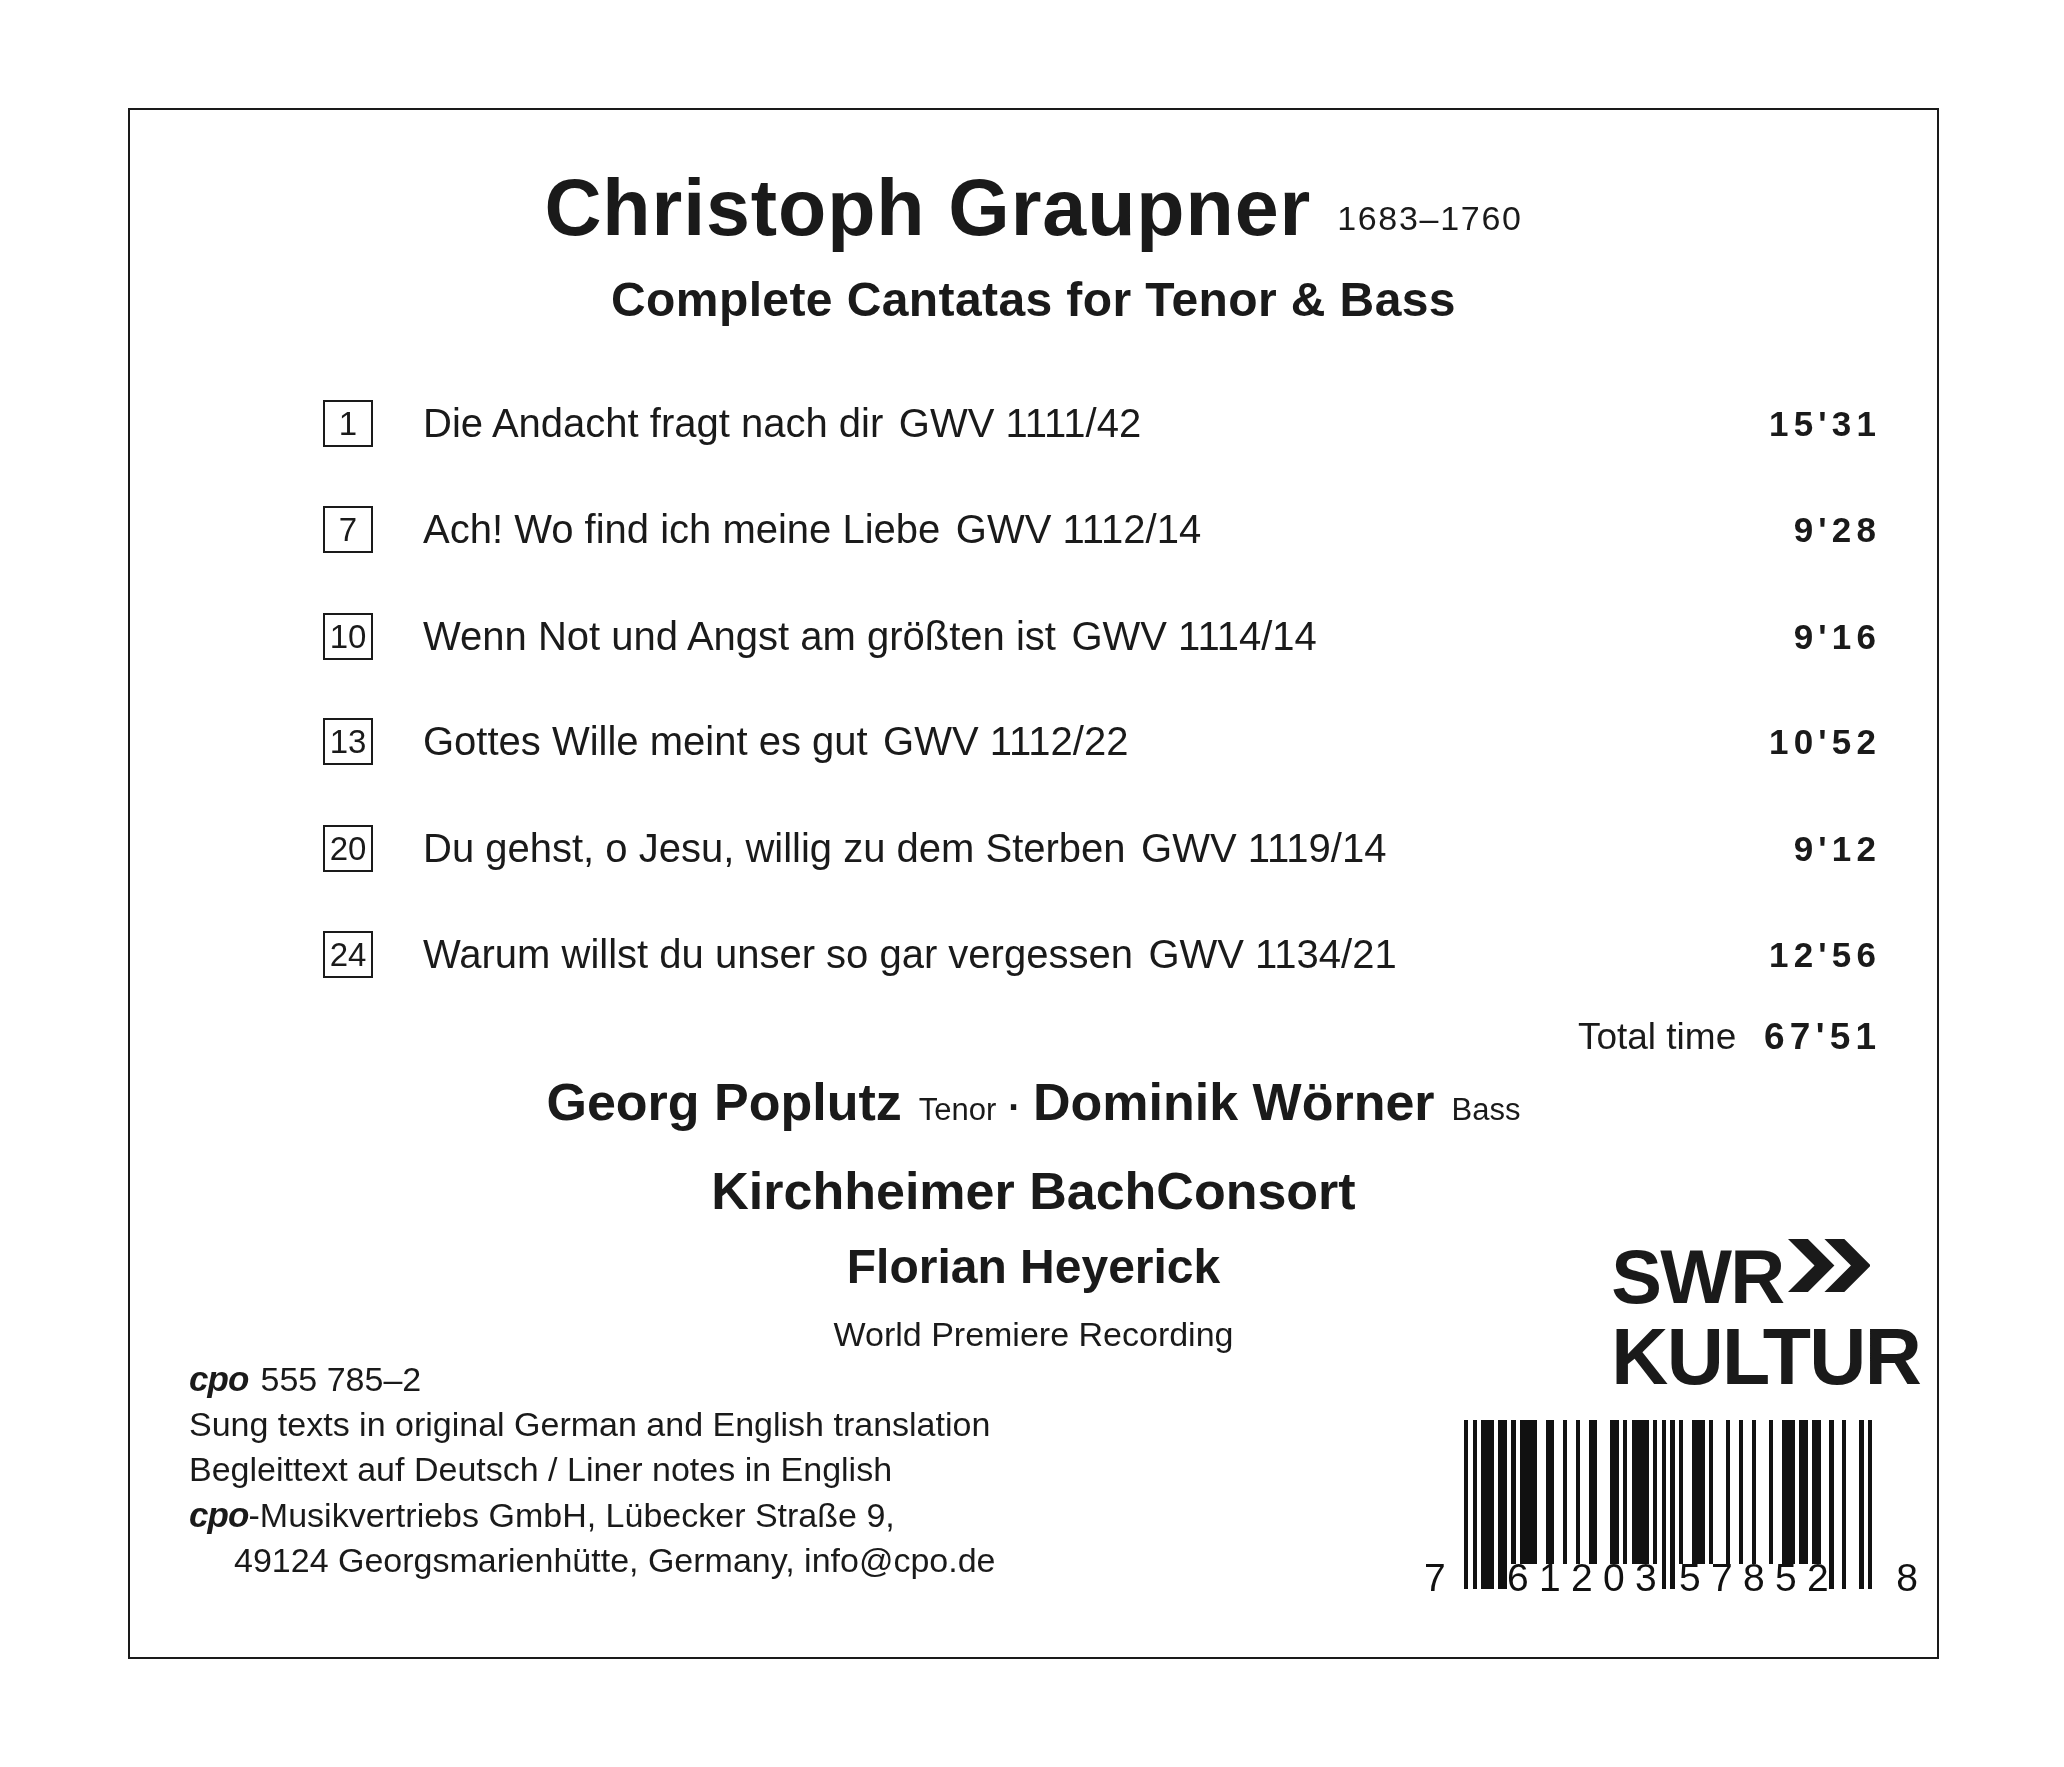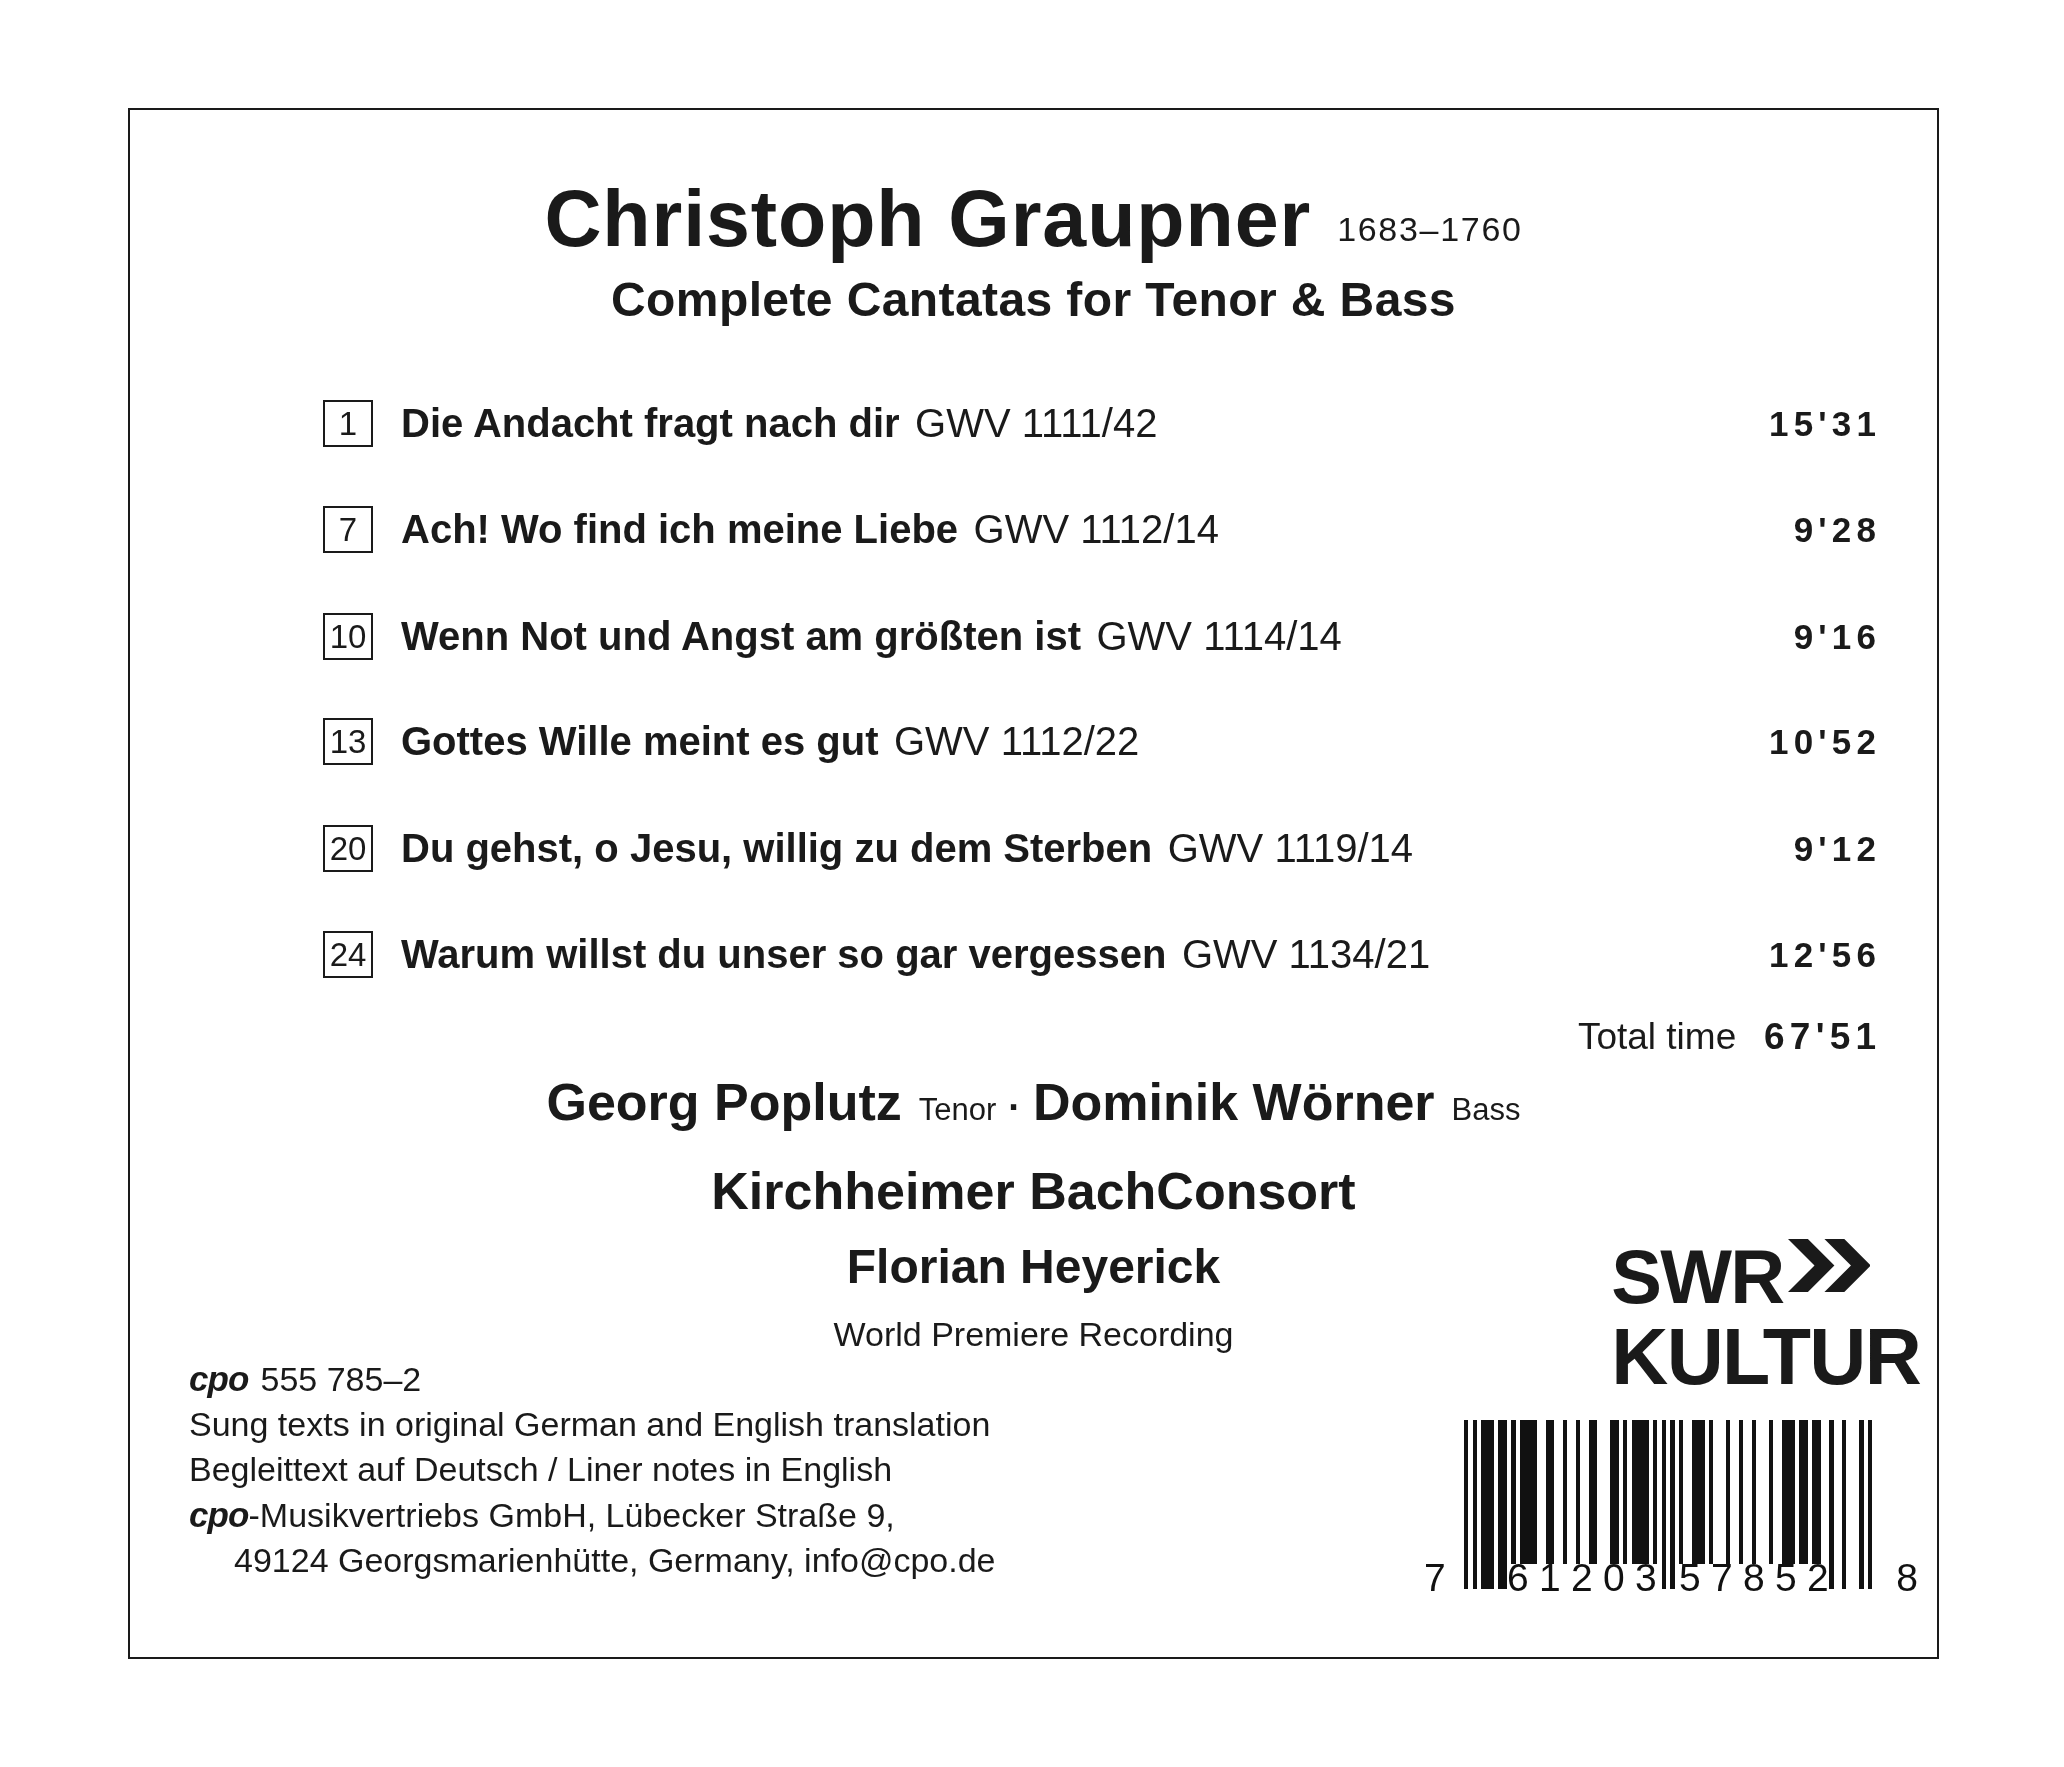--- a/index.html
+++ b/index.html
@@ -16,38 +16,37 @@
   .card{
     position:absolute;left:128px;top:108px;width:1807px;height:1547px;
     border:2.6px solid #1a1a1a;background:#ffffff;
   }
 
   
   .title-line{
     position:absolute;left:0;top:52px;width:100%;
     display:flex;justify-content:center;align-items:baseline;gap:26px;
     white-space:nowrap;
-    margin-top:11px;
   }
   .composer{font-size:79px;font-weight:bold;letter-spacing:0.9px;}
   .dates{font-size:34px;font-weight:normal;position:relative;top:-5.2px;letter-spacing:1.7px;}
   .subtitle-line{
     position:absolute;left:0;top:162px;width:100%;text-align:center;
     font-size:48px;font-weight:bold;letter-spacing:0.4px;
   }
 
   
   .tracklist{position:absolute;left:193px;top:287px;width:1553px;height:654px;}
   .track-row{position:absolute;left:0;right:0;height:53px;display:flex;align-items:center;}
   .track-num{
     width:46px;height:43px;border:2.6px solid #1a1a1a;flex:0 0 auto;
     display:flex;align-items:center;justify-content:center;
     font-size:33px;font-weight:normal;
   }
-  .track-title{margin-left:28px;font-size:40px;font-weight:bold;white-space:nowrap;}
+  .track-title{margin-left:50px;font-size:40px;font-weight:normal;white-space:nowrap;}
   .track-gwv{margin-left:15.5px;font-size:40px;font-weight:normal;white-space:nowrap;}
   .track-time{margin-left:auto;font-size:35px;font-weight:bold;letter-spacing:5.2px;margin-right:-5.2px;white-space:nowrap;}
 
   .total-line{
     position:absolute;left:193px;top:906px;width:1553px;text-align:right;white-space:nowrap;
   }
   .total-label{font-size:37px;font-weight:normal;}
   .total-value{font-size:37px;font-weight:bold;letter-spacing:5.2px;margin-left:24px;margin-right:-5.2px;}
 
   

